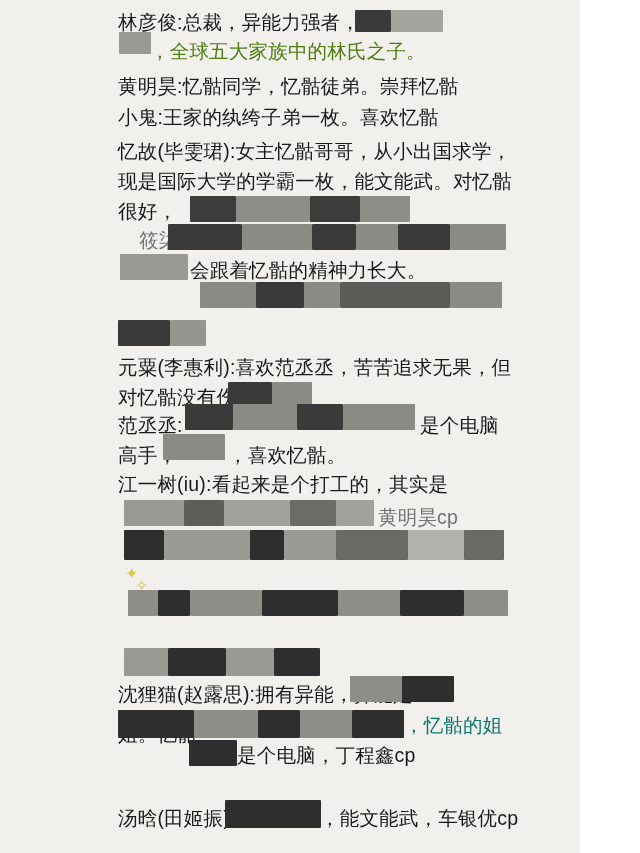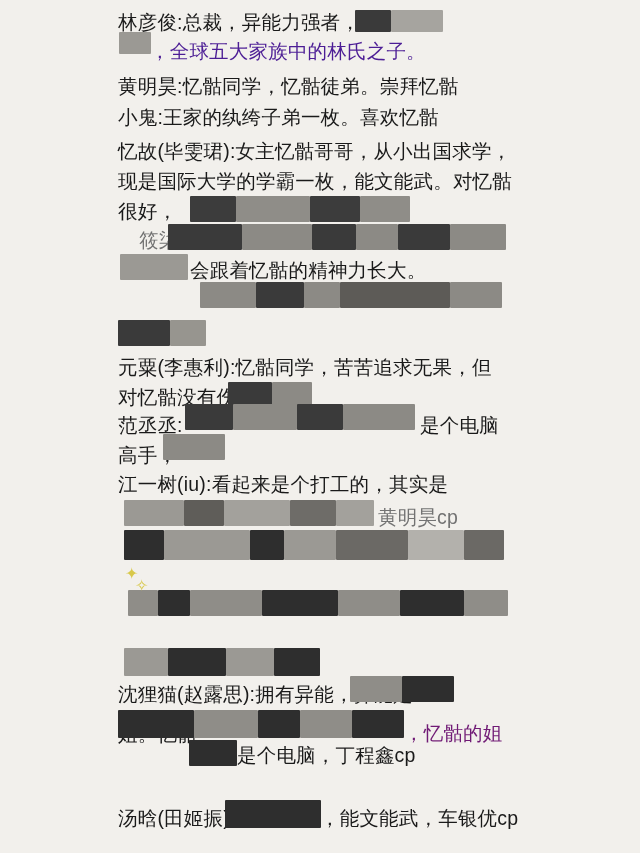--- a/index.html
+++ b/index.html
@@ -7,21 +7,21 @@
     padding: 0;
     background: #ffffff;
   }
   body {
     width: 640px;
     height: 853px;
     font-family: "Liberation Sans", sans-serif;
   }
   #page {
     position: relative;
-    width: 640px;
+    width: 580px;
     height: 853px;
     background: #f2f0ec;
     overflow: hidden;
   }
   .doc {
     position: absolute;
     left: 0;
     top: 0;
     width: 640px;
     height: 853px;
@@ -44,37 +44,38 @@
     font-size: 16px;
     line-height: 16px;
   }
 </style>
 </head>
 <body>
 
 <div id="page" style="background: rgb(242, 240, 236);">
   <div class="doc" id="doc">
       <div class="line" style="left: 118px; top: 10px; color: rgb(26, 26, 26);">林彦俊:总裁，异能力强者，</div>
-      <div class="line" style="left: 150px; top: 39px; color: #4c1d95;">，全球五大家族中的林氏之子。</div>
+      <div class="line" style="left: 150px; top: 39px; color: #4d7c0f;">，全球五大家族中的林氏之子。</div>
       <div class="line" style="left: 118px; top: 74px; color: rgb(26, 26, 26);">黄明昊:忆骷同学，忆骷徒弟。崇拜忆骷</div>
       <div class="line" style="left: 118px; top: 105px; color: rgb(26, 26, 26);">小鬼:王家的纨绔子弟一枚。喜欢忆骷</div>
       <div class="line" style="left: 118px; top: 139px; color: rgb(26, 26, 26);">忆故(毕雯珺):女主忆骷哥哥，从小出国求学，</div>
       <div class="line" style="left: 118px; top: 169px; color: rgb(26, 26, 26);">现是国际大学的学霸一枚，能文能武。对忆骷</div>
       <div class="line" style="left: 118px; top: 199px; color: rgb(26, 26, 26);">很好，</div>
       <div class="line" style="left: 108px; top: 228px; color: #737373; margin-left: 31px;">筱柒</div>
       <div class="line" style="left: 190px; top: 258px; color: rgb(26, 26, 26);">会跟着忆骷的精神力长大。</div>
-      <div class="line" style="left: 118px; top: 355px; color: rgb(26, 26, 26);">元粟(李惠利):忆骷同学，苦苦追求无果，但</div>
+      <div class="line" style="left: 118px; top: 355px; color: rgb(26, 26, 26);">元粟(李惠利):喜欢范丞丞，苦苦追求无果，但</div>
       <div class="line" style="left: 118px; top: 385px; color: rgb(26, 26, 26);">对忆骷没有伤害之心</div>
       <div class="line" style="left: 118px; top: 413px; color: rgb(26, 26, 26);">范丞丞:</div>
       <div class="line" style="left: 420px; top: 413px; color: rgb(26, 26, 26);">是个电脑</div>
       <div class="line" style="left: 118px; top: 443px; color: rgb(26, 26, 26);">高手，</div>
+      <div class="line" style="left: 228px; top: 443px; color: rgb(26, 26, 26);">，喜欢忆骷。</div>
       <div class="line" style="left: 118px; top: 472px; color: rgb(26, 26, 26);">江一树(iu):看起来是个打工的，其实是</div>
       <div class="line" style="left: 378px; top: 505px; color: #737373;">黄明昊cp</div>
       <div class="line" style="left: 118px; top: 682px; color: rgb(26, 26, 26);">沈狸猫(赵露思):拥有异能，异能是</div>
-      <div class="line" style="left: 404px; top: 713px; color: #701a75; margin-top: 8px;">，忆骷的姐</div>
+      <div class="line" style="left: 404px; top: 713px; color: #0f766e;">，忆骷的姐</div>
       <div class="line" style="left: 118px; top: 722px; color: rgb(26, 26, 26);">姐。忆骷</div>
       <div class="line" style="left: 237px; top: 743px; color: rgb(26, 26, 26);">是个电脑，丁程鑫cp</div>
       <div class="line" style="left: 118px; top: 806px; color: rgb(26, 26, 26);">汤晗(田姬振):</div>
       <div class="line" style="left: 320px; top: 806px; color: rgb(26, 26, 26);">，能文能武，车银优cp</div>
       <div class="blk" style="left: 355px; top: 10px; width: 36px; height: 22px; background: rgb(58, 58, 58);"></div>
       <div class="blk" style="left: 391px; top: 10px; width: 52px; height: 22px; background: rgb(166, 164, 159);"></div>
       <div class="blk" style="left: 119px; top: 32px; width: 32px; height: 22px; background: rgb(155, 153, 148);"></div>
       <div class="blk" style="left: 190px; top: 196px; width: 46px; height: 26px; background: rgb(60, 60, 60);"></div>
       <div class="blk" style="left: 236px; top: 196px; width: 74px; height: 26px; background: rgb(143, 141, 136);"></div>
       <div class="blk" style="left: 310px; top: 196px; width: 50px; height: 26px; background: rgb(60, 60, 60);"></div>

